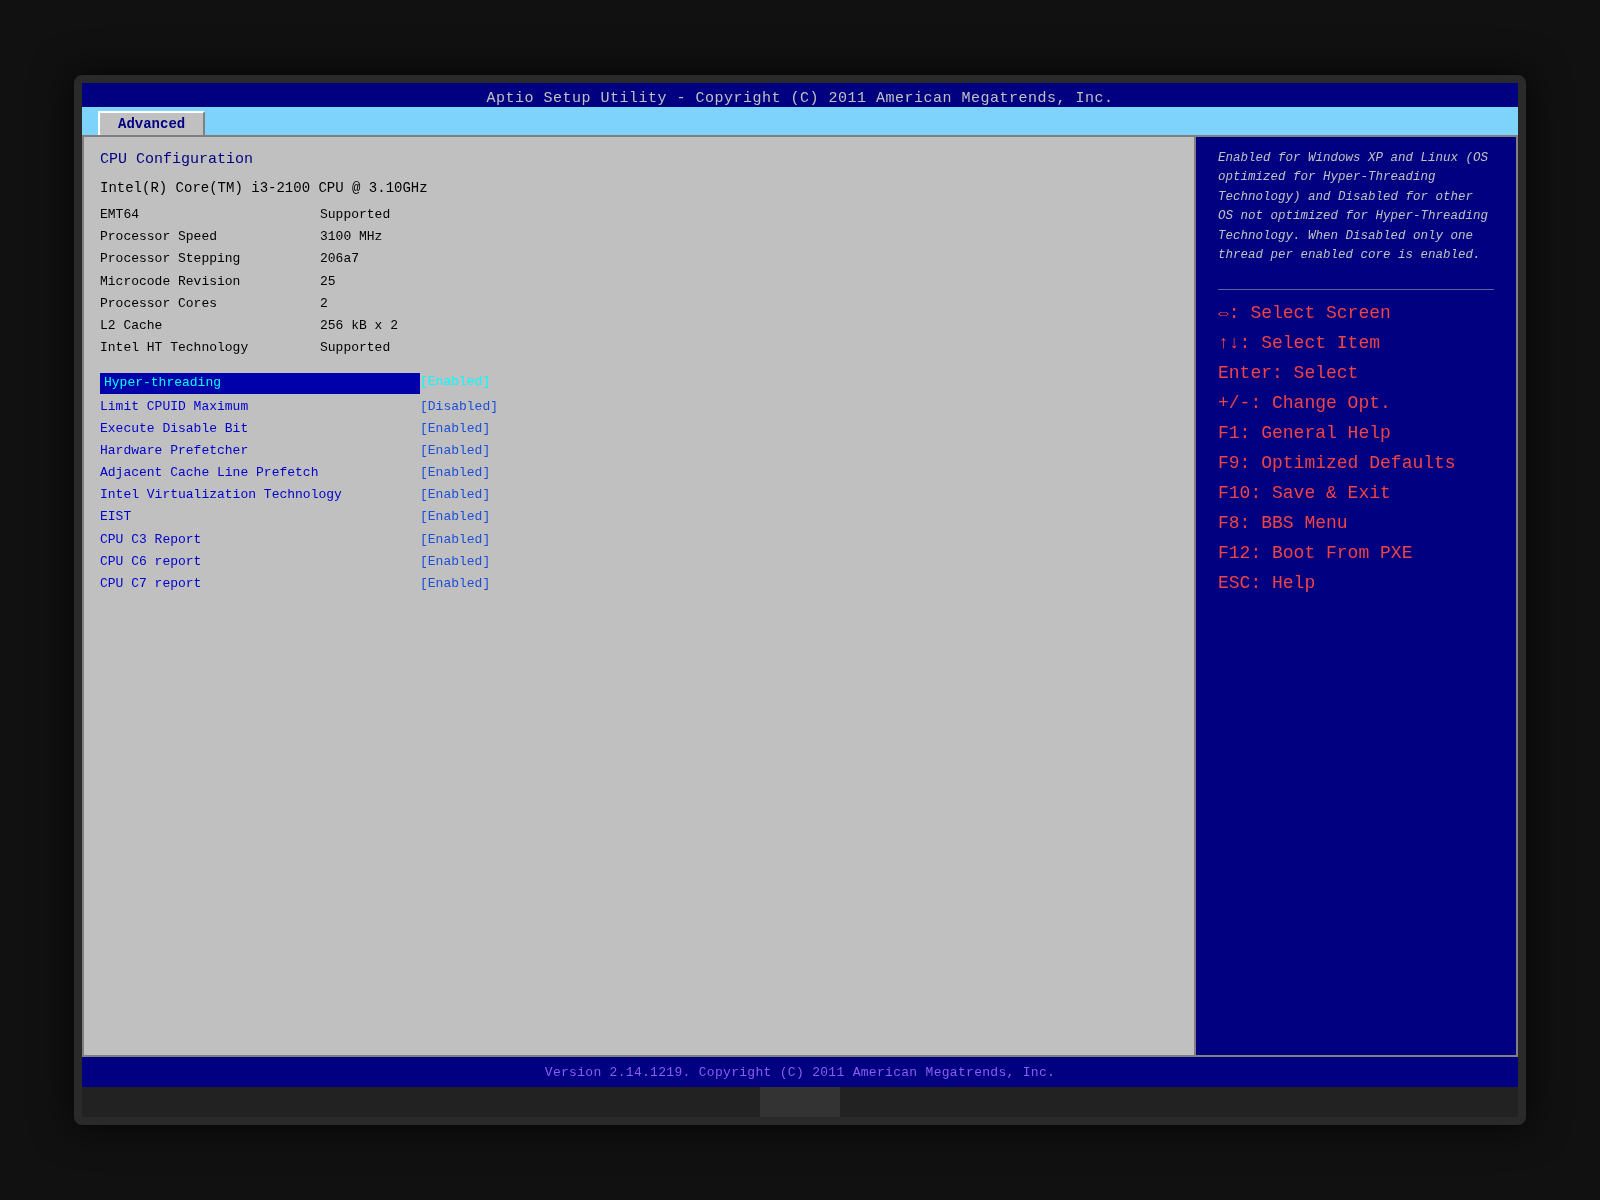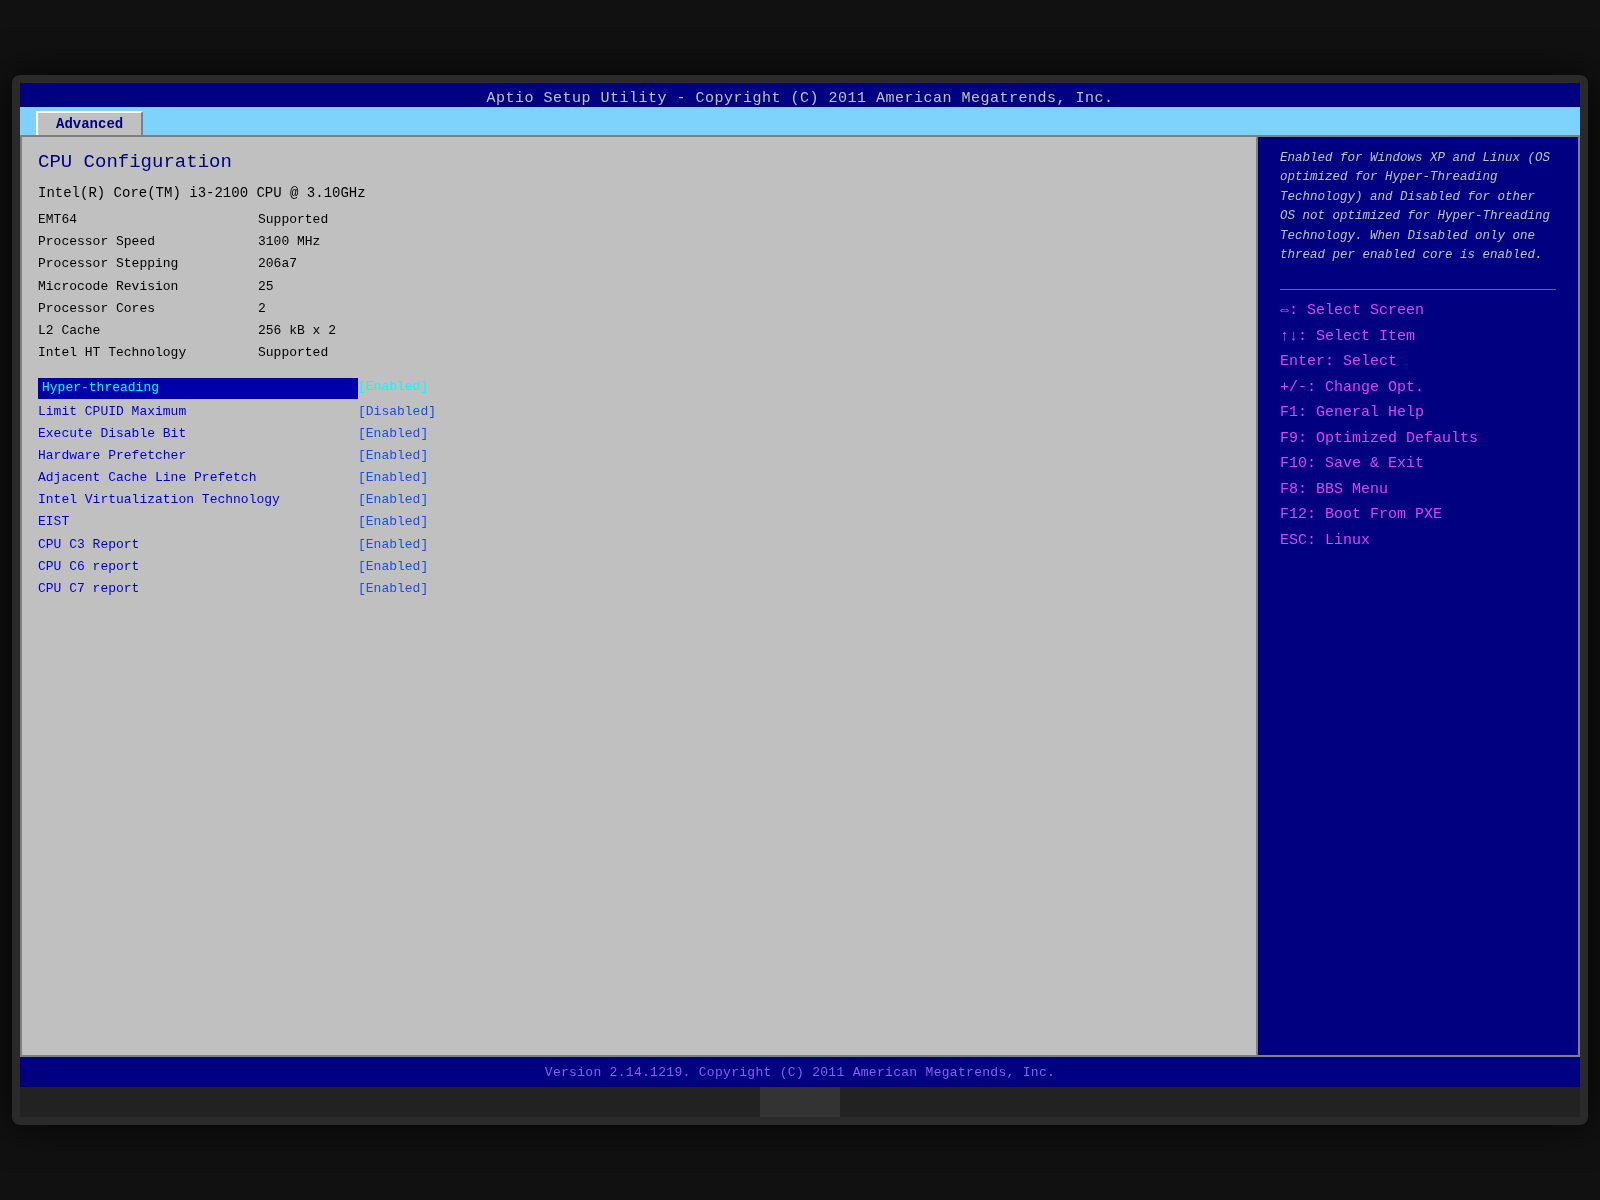--- a/index.html
+++ b/index.html
@@ -10,21 +10,21 @@
       display: flex;
       align-items: center;
       justify-content: center;
       font-family: 'Courier New', Courier, monospace;
       overflow: hidden;
     }
     .monitor-outer {
       background: #1a1a1a;
       border: 8px solid #2a2a2a;
       border-radius: 8px;
-      width: 1576px;
+      width: 1452px;
       height: 1050px;
       display: flex;
       flex-direction: column;
       box-shadow: 0 0 40px rgba(0,0,0,0.8);
     }
     .screen {
       flex: 1;
       background: #000080;
       display: flex;
       flex-direction: column;
@@ -71,21 +71,21 @@
     
     .left-panel {
       flex: 1;
       background: #c0c0c0;
       padding: 14px 16px;
       border-right: 2px solid #808080;
       overflow: hidden;
     }
     .section-title {
       color: #000080;
-      font-size: 19px;
+      font-size: 15px;
       margin-bottom: 12px;
       font-weight: normal;
     }
     .cpu-model {
       color: #000000;
       font-size: 14px;
       margin-bottom: 10px;
     }
     .info-row {
       display: flex;
@@ -138,22 +138,22 @@
       line-height: 1.55;
       margin-bottom: 14px;
       font-style: italic;
     }
     .help-divider {
       border: none;
       border-top: 1px solid #6060a0;
       margin: 10px 0;
     }
     .shortcut-row {
-      color: #d946ef;
-      font-size: 15px;
+      color: #ef4444;
+      font-size: 18px;
       margin-bottom: 3px;
       line-height: 1.5;
     }
     
     .status-bar {
       background: #000080;
       padding: 6px 0;
       text-align: center;
     }
     .status-bar-text {
@@ -283,21 +283,21 @@
         <hr class="help-divider">
         <div class="shortcut-row">⇔: Select Screen</div>
         <div class="shortcut-row">↑↓: Select Item</div>
         <div class="shortcut-row">Enter: Select</div>
         <div class="shortcut-row">+/-: Change Opt.</div>
         <div class="shortcut-row">F1: General Help</div>
         <div class="shortcut-row">F9: Optimized Defaults</div>
         <div class="shortcut-row">F10: Save &amp; Exit</div>
         <div class="shortcut-row">F8: BBS Menu</div>
         <div class="shortcut-row">F12: Boot From PXE</div>
-        <div class="shortcut-row">ESC: Linux</div>
+        <div class="shortcut-row">ESC: Help</div>
       </div>
     </div>
 
     <div class="status-bar">
       <span class="status-bar-text">Version 2.14.1219. Copyright (C) 2011 American Megatrends, Inc.</span>
     </div>
 
   </div>
   <div class="monitor-stand">
     <div class="stand-neck"></div>

